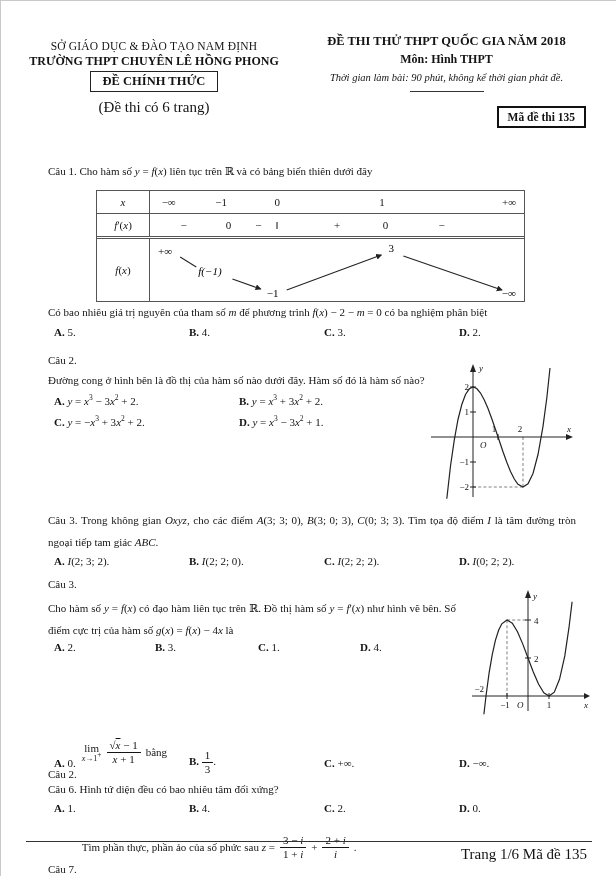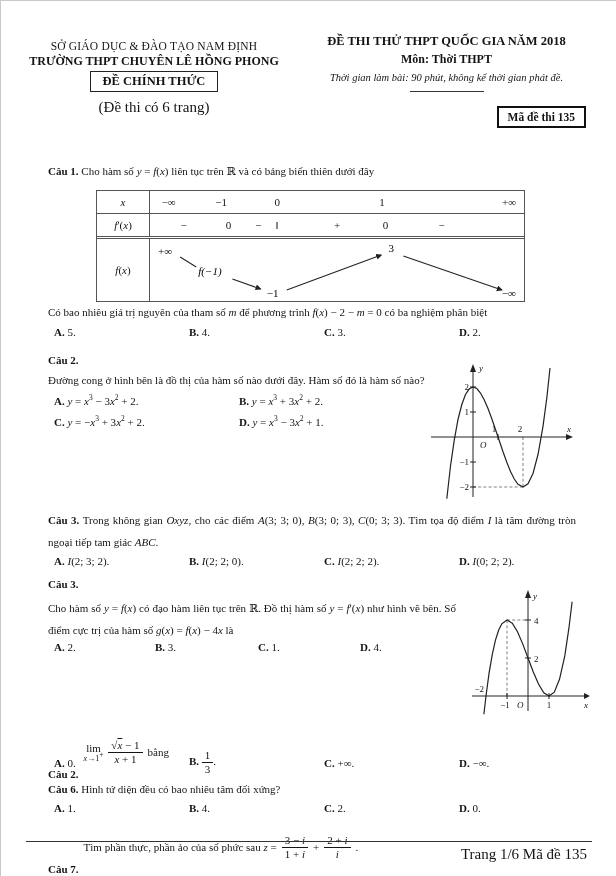--- a/index.html
+++ b/index.html
@@ -17,21 +17,21 @@
   .hnote{font-size:15px;margin-top:7px;}
   .hright{left:298px;top:33px;width:295px;text-align:center;}
   .hright .title{font-size:12.5px;font-weight:bold;}
   .hright .subject{font-size:12px;font-weight:bold;margin-top:3px;}
   .hright .duration{font-style:italic;font-size:10.5px;margin-top:5px;}
   .hdivider{width:74px;border-top:1px solid #333;margin:8px auto 0;}
   .codebox{display:block;width:fit-content;border:2px solid #111;padding:3px 9px;
            font-weight:bold;font-size:11.5px;margin:14px 8px 0 auto;}
   
   .qline{left:47px;right:28px;line-height:1.45;}
-  .qlabel{font-weight:bold;margin-top:44px;}
+  .qlabel{font-weight:normal;margin-top:44px;}
   .opts4{left:53px;width:530px;display:grid;grid-template-columns:135px 135px 135px auto;align-items:center;}
   .opts2{left:53px;width:400px;display:grid;grid-template-columns:185px auto;row-gap:9px;}
   .optsq4{left:53px;width:370px;display:grid;grid-template-columns:101px 103px 102px auto;}
   .opt{white-space:nowrap;}
   .okey{font-weight:bold;}
   .just{text-align:justify;}
   
   .bbt{left:95px;top:189px;width:427px;border:1.5px solid #555;}
   .bbt-row{display:flex;align-items:stretch;}
   .r1{height:22px;border-bottom:1px solid #555;}
@@ -69,21 +69,21 @@
 
   <div class="abs hleft">
     <div class="dept">SỞ GIÁO DỤC &amp; ĐÀO TẠO NAM ĐỊNH</div>
     <div class="school">TRƯỜNG THPT CHUYÊN LÊ HỒNG PHONG</div>
     <div><span class="stamp">ĐỀ CHÍNH THỨC</span></div>
     <div class="hnote">(Đề thi có 6 trang)</div>
   </div>
 
   <div class="abs hright">
     <div class="title">ĐỀ THI THỬ THPT QUỐC GIA NĂM 2018</div>
-    <div class="subject">Môn: Thời THPT</div>
+    <div class="subject">Môn: Hình THPT</div>
     <div class="duration">Thời gian làm bài: 90 phút, không kể thời gian phát đề.</div>
     <div class="hdivider"></div>
     <span class="codebox">Mã đề thi 135</span>
   </div>
 
   <div class="abs qline" style="top:163px;">
     <span class="qlabel">Câu 1.</span>
     <span>Cho hàm số <i>y</i> = <i>f</i>(<i>x</i>) liên tục trên ℝ và có bảng biến thiên dưới đây</span>
   </div>
 

